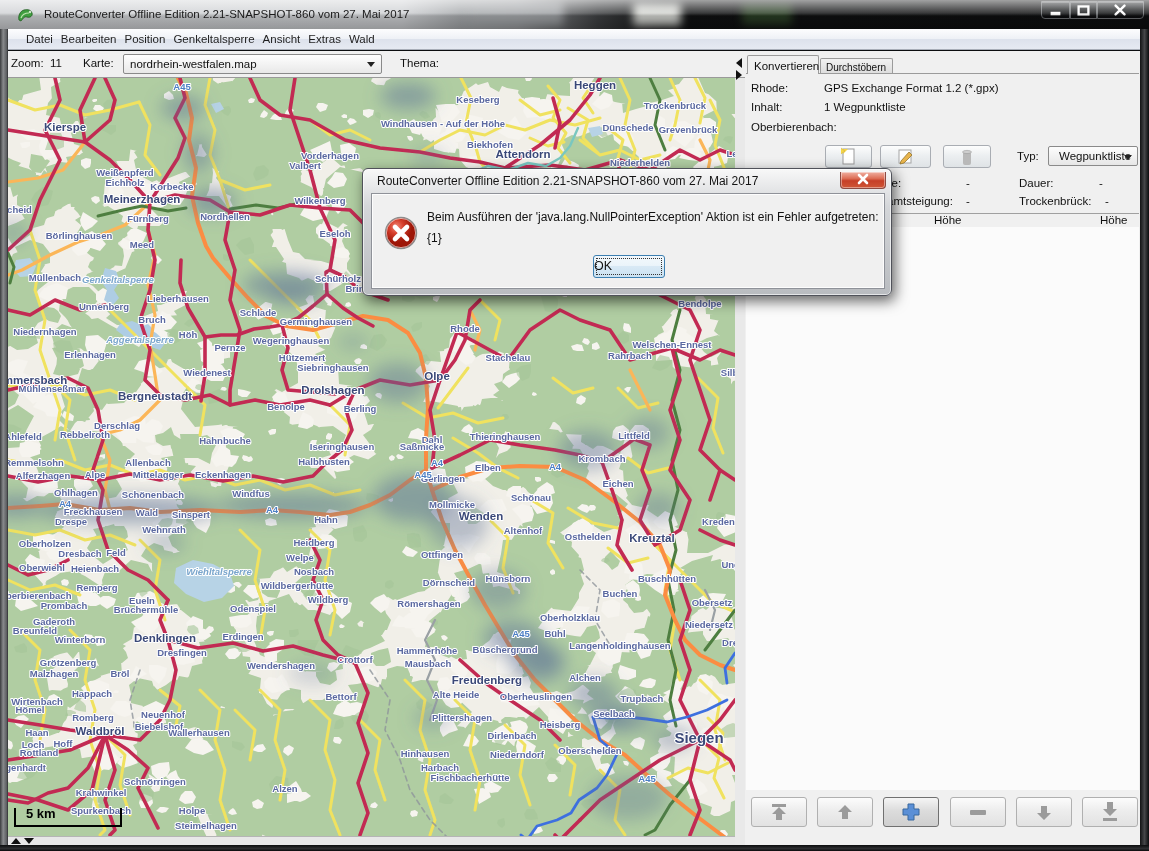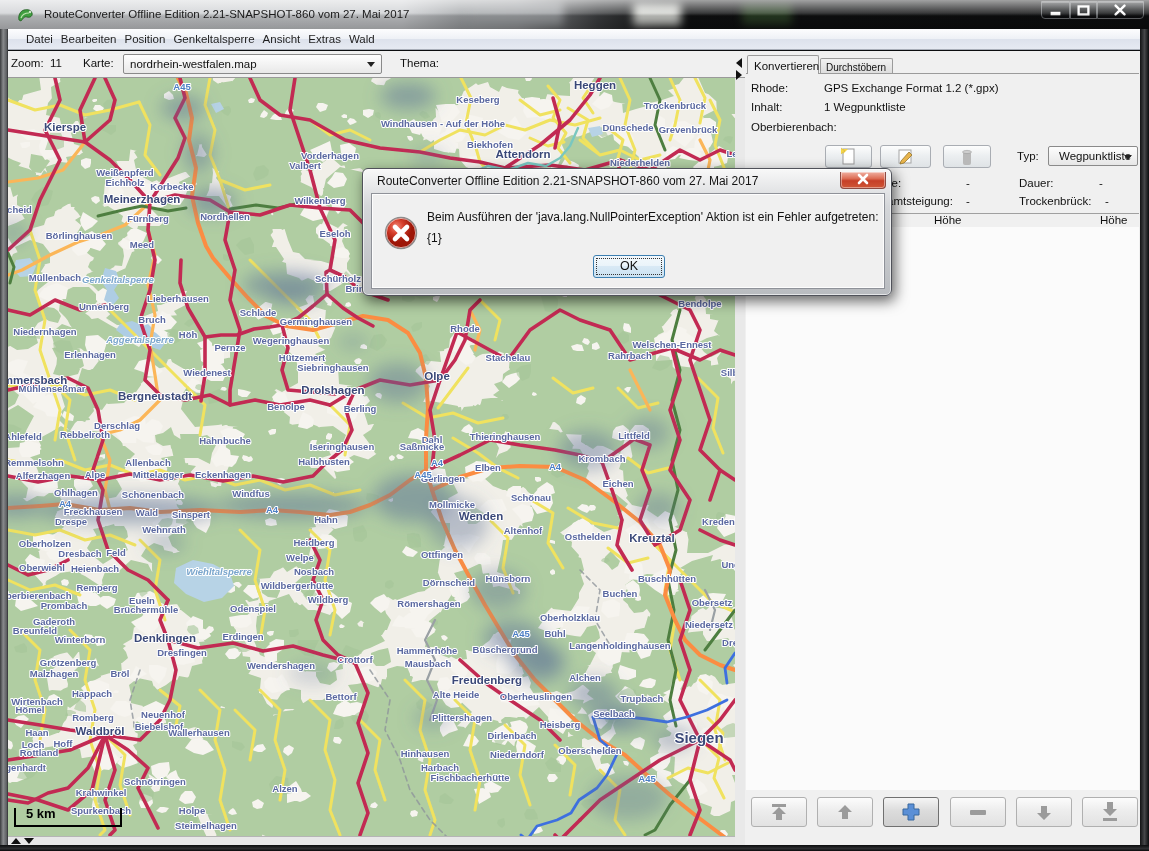--- a/index.html
+++ b/index.html
@@ -41,21 +41,21 @@
 #sepline{position:absolute;left:1px;top:162px;width:393px;height:1px;background:#a0a0a0}
 #tablehdr{position:absolute;left:1px;top:163px;width:393px;height:13px;background:#f0f0f0;font-size:11.5px;color:#111}
 #tablebody{position:absolute;left:1px;top:176px;width:393px;height:563px;background:#fbfbfb}
 .bbtn{position:absolute;top:746px;width:56px;height:30px;border:1px solid #b0b0b0;border-radius:3px;background:linear-gradient(180deg,#fcfcfc,#ededed 45%,#e2e2e2)}
 #bbtn3{border:1px solid #707070;background:linear-gradient(180deg,#f5f5f5,#dcdcdc 45%,#cfcfcf)}
 #dlg{position:absolute;left:362px;top:168px;width:530px;height:128px;border-radius:6px;background:linear-gradient(180deg,#f8f8f8,#d4d6d9 30%,#b9bcc0 100%);border:1px solid #50525a;box-shadow:3px 5px 14px rgba(0,0,0,0.61), inset 0 0 0 1px rgba(255,255,255,0.62)}
 #dlg-title{position:absolute;left:14px;top:5px;font-size:12px;color:#151515}
 #dlg-close{position:absolute;left:477px;top:3px;width:46px;height:17px;border:1px solid #8c4a42;border-top:none;border-radius:0 0 4px 4px;background:linear-gradient(180deg,#f0b0a2 0%,#dd6f57 40%,#c63f27 55%,#cf5636 100%);box-shadow:inset 0 0 0 1px rgba(255,255,255,0.41)}
 #dlg-body{position:absolute;left:8px;top:24px;width:514px;height:96px;background:#f0f0f0;border:1px solid #8f9299;box-shadow:0 0 0 1px #fdfdfd inset}
 #dlg-msg{position:absolute;left:55px;top:13px;font-size:12px;color:#111;line-height:21px;white-space:nowrap}
-#okbtn{position:absolute;left:221px;top:61px;width:72px;height:23px;border:1px solid #3c7fb1;border-radius:3px;background:linear-gradient(180deg,#f2f8fc,#ebf4fa 45%,#d8e9f5 50%,#cbe2f1);font-size:12.5px;color:#111;text-align:center;padding-top:3px}
+#okbtn{position:absolute;left:221px;top:61px;width:72px;height:23px;border:1px solid #3c7fb1;border-radius:3px;background:linear-gradient(180deg,#f2f8fc,#ebf4fa 45%,#d8e9f5 50%,#cbe2f1);font-size:12.5px;color:#111;padding-top:3px}
 #okbtn:before{content:"";position:absolute;left:2px;top:2px;right:2px;bottom:2px;border:1px dotted #333}
 .tria{width:0;height:0;position:absolute}
 </style></head>
 <body>
 <div id="win">
   <div id="titlebar">
     <div class="bgpatch" style="left:468px;top:2px;width:95px;height:24px;background:#a8abae;opacity:.8"></div>
     <div class="bgpatch" style="left:633px;top:3px;width:48px;height:23px;background:#e7e9e4;opacity:.9"></div>
     <div class="bgpatch" style="left:742px;top:3px;width:50px;height:22px;background:#2c4226;opacity:.9"></div>
     <svg id="title-ico" viewBox="0 0 17 16" style="z-index:2">

